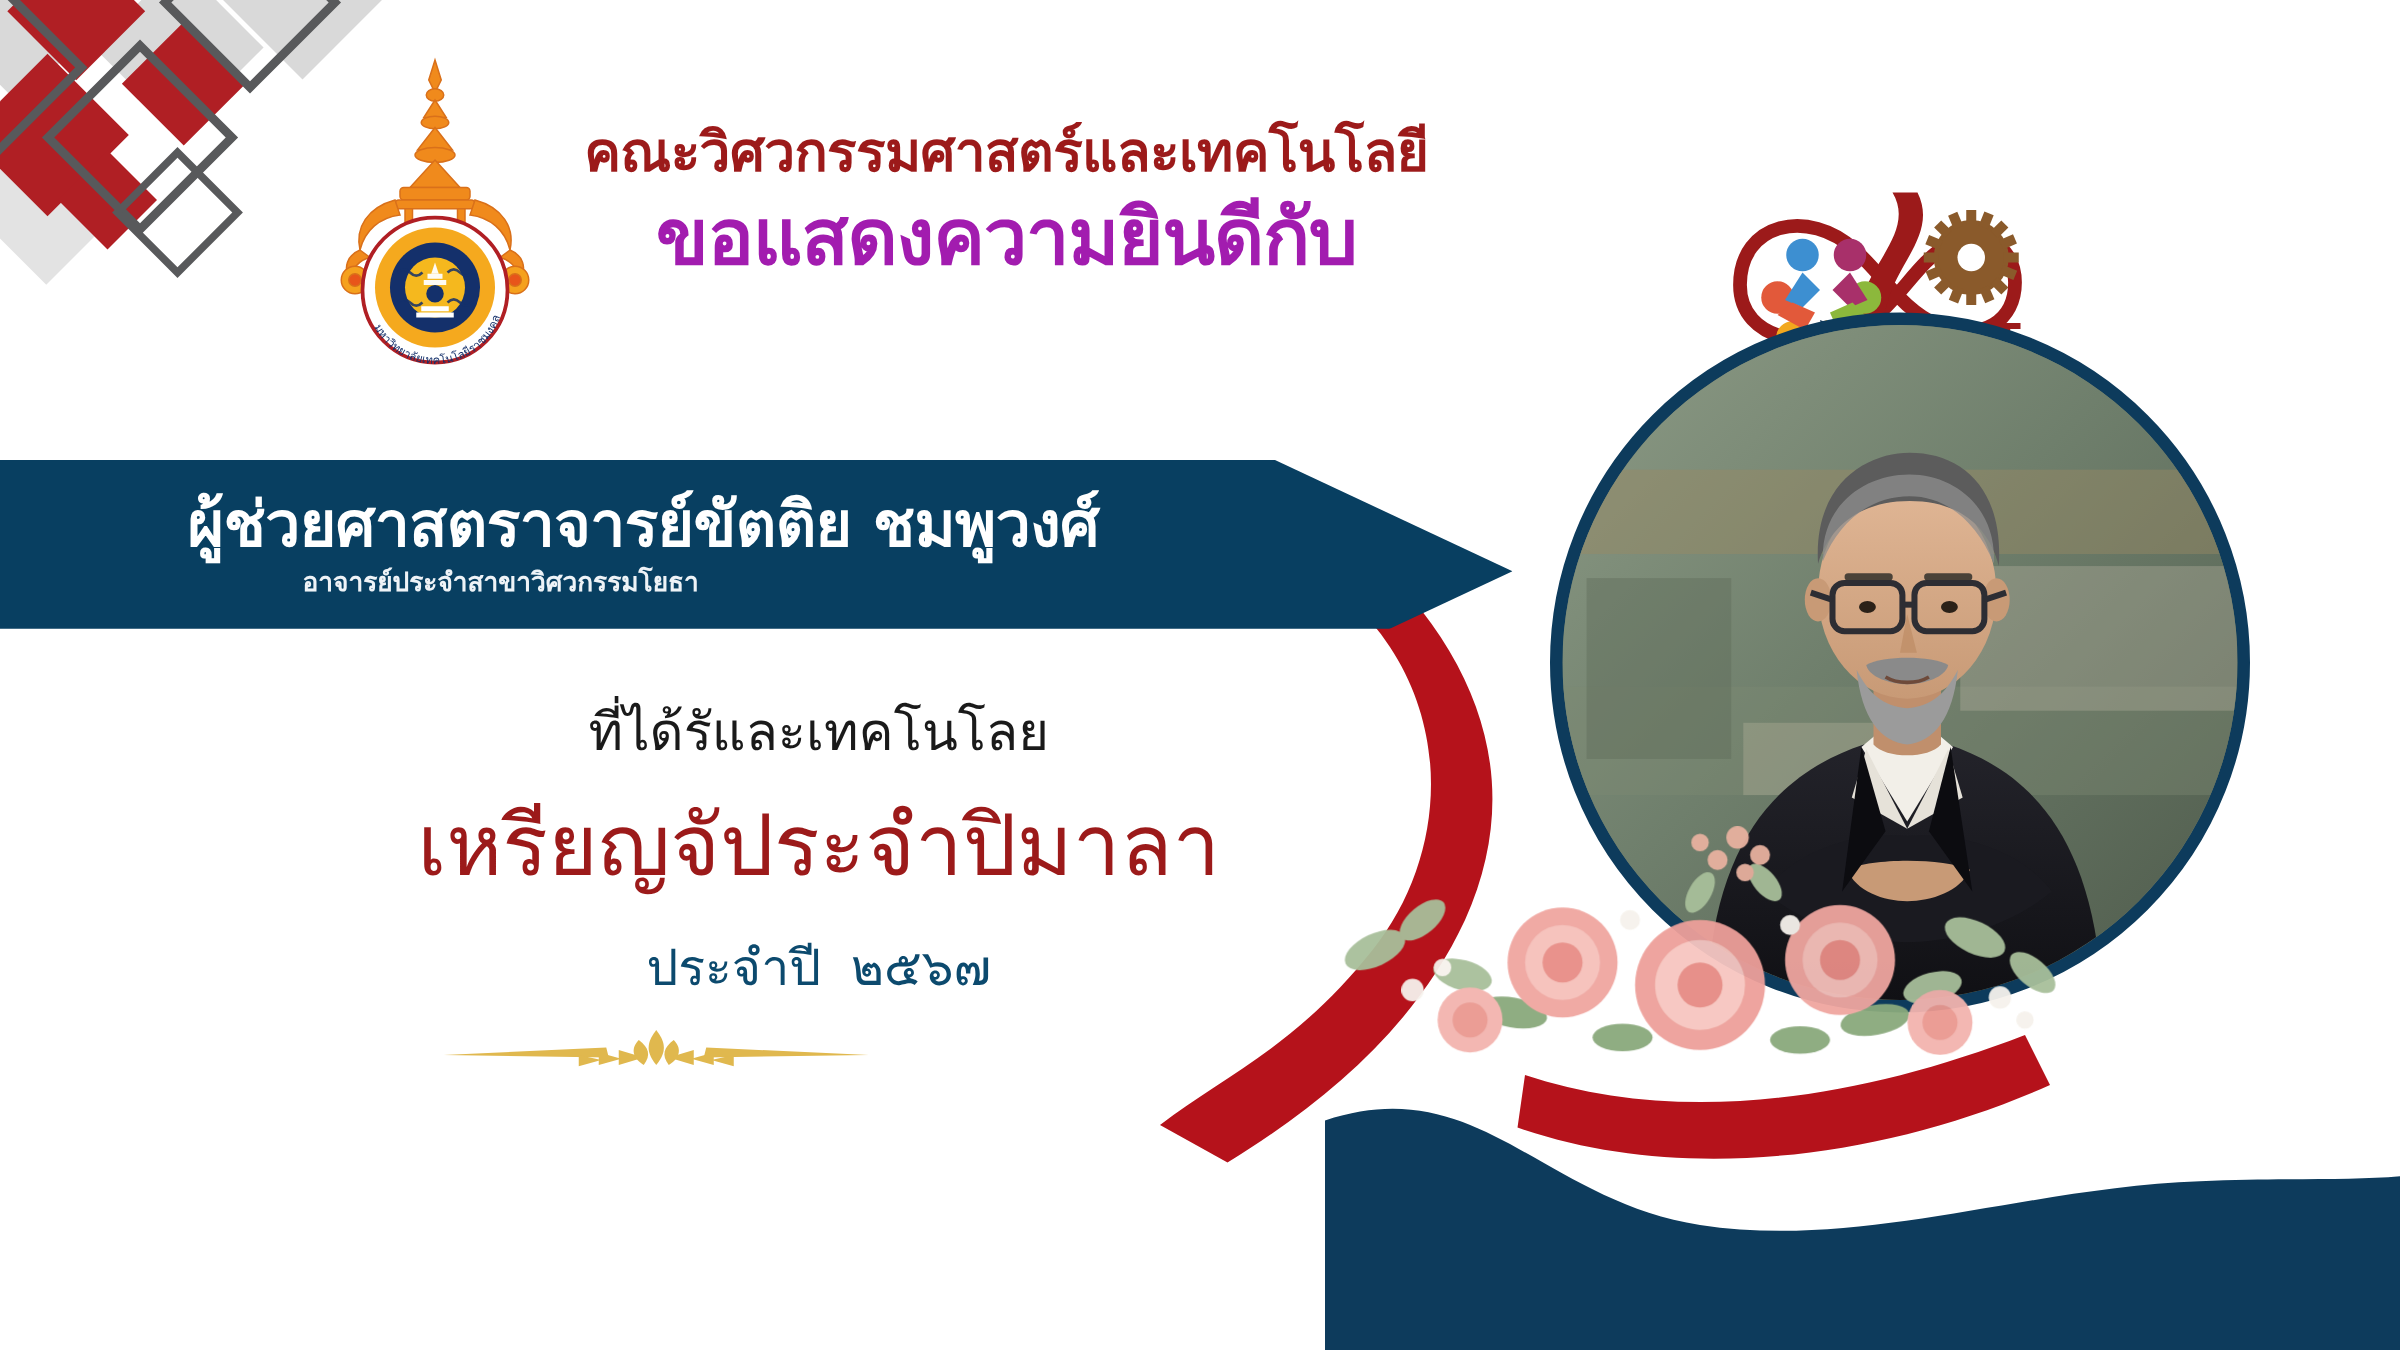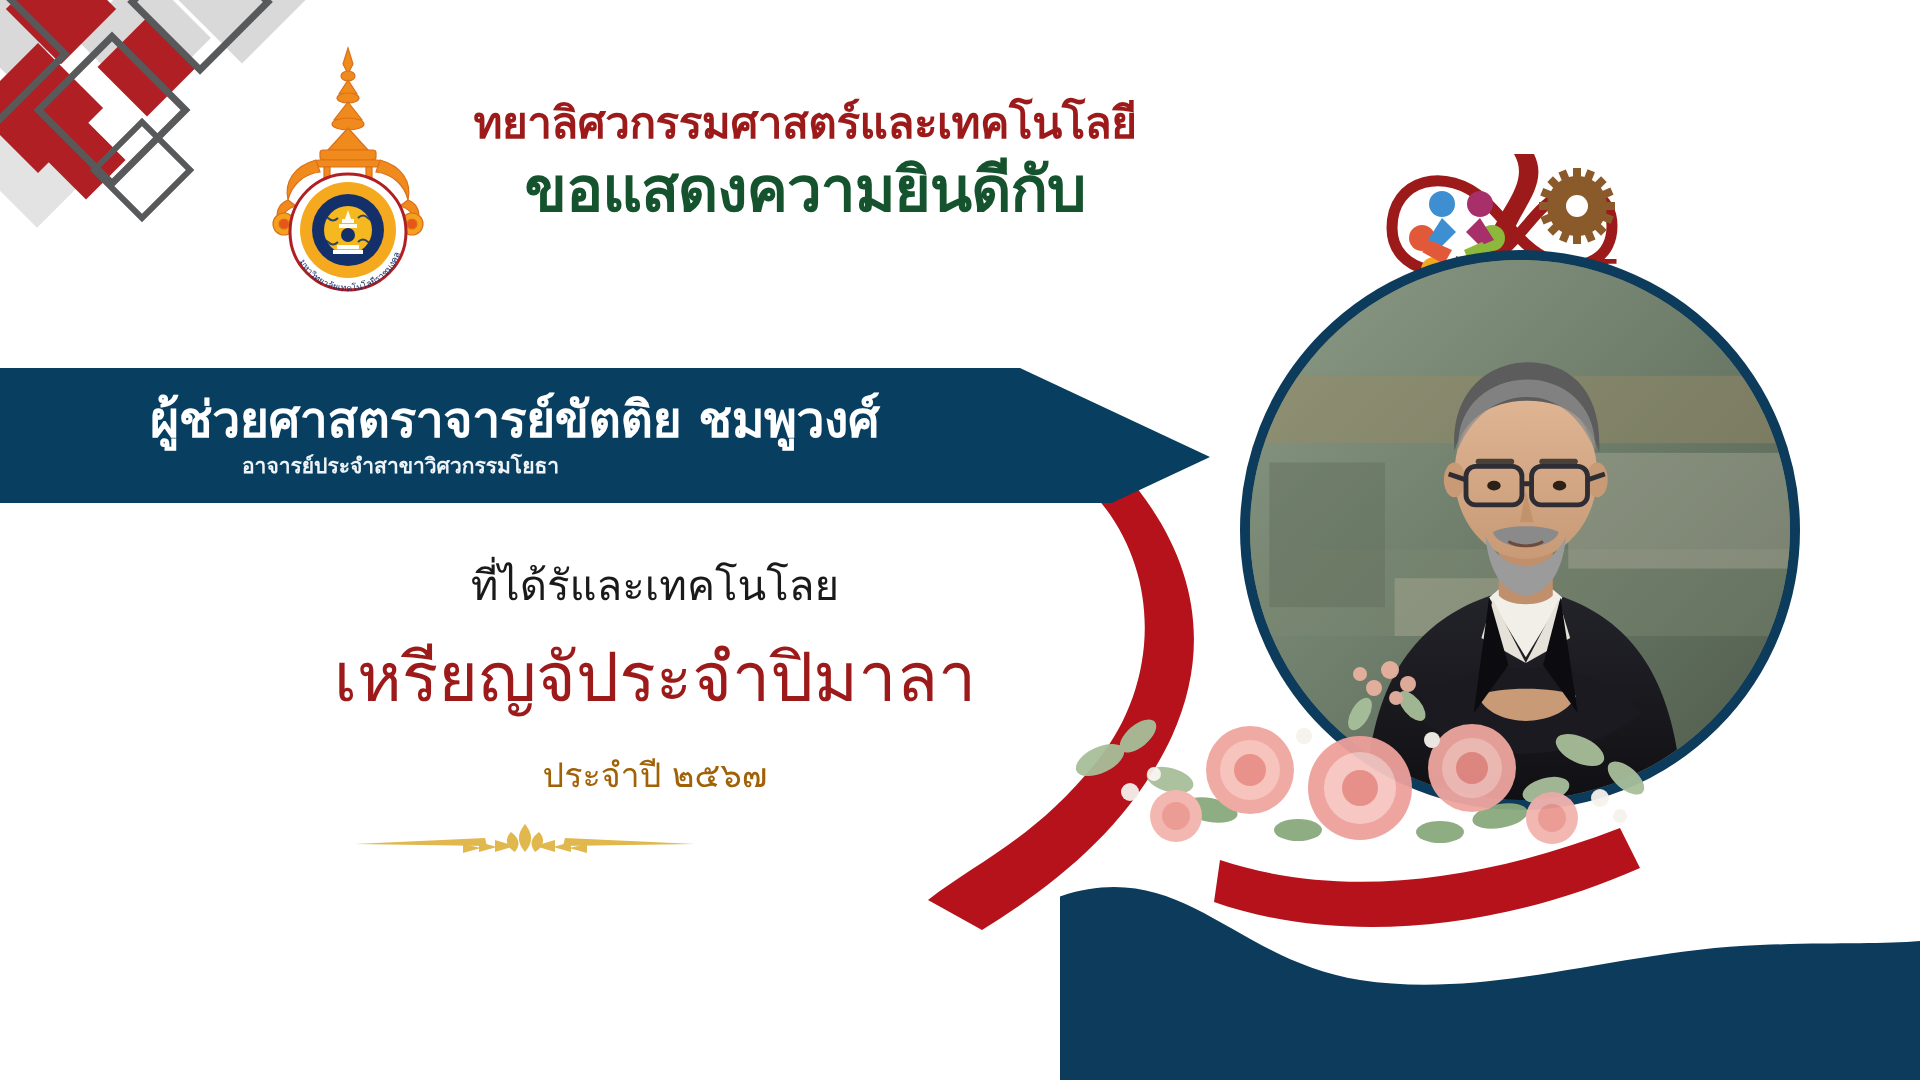--- a/index.html
+++ b/index.html
@@ -18,21 +18,21 @@
   
   .crest { position:absolute; left:258px; top:42px; width:180px; height:250px; }
 
   
   .head-wrap { position:absolute; left:455px; top:98px; width:700px; text-align:center; }
   .h-line1 {
     font-size:44px; font-weight:bold; color:#9c1a1a; letter-spacing:-0.5px;
     line-height:1.15; white-space:nowrap;
   }
   .h-line2 {
-    font-size:62px; font-weight:bold; color:#14532d; letter-spacing:-1px;
+    font-size:62px; font-weight:bold; color:#a21caf; letter-spacing:-1px;
     line-height:1.18; margin-top:4px; white-space:nowrap;
   }
 
   
   .fet { position:absolute; left:1372px; top:148px; width:260px; height:165px; }
   .fet-text {
     position:absolute; left:1545px; top:252px;
     font-size:34px; font-weight:bold; color:#9c1a1a; letter-spacing:1px;
   }
 
@@ -53,21 +53,21 @@
     margin-top:6px; padding-left:92px; white-space:nowrap;
   }
 
   
   .body-block { position:absolute; left:110px; top:560px; width:1090px; text-align:center; }
   .b-line1 { font-size:42px; color:#1a1a1a; line-height:1.25; white-space:nowrap; }
   .b-medal {
     font-size:68px; color:#9c1a1a; font-weight:500; line-height:1.25;
     margin-top:22px; white-space:nowrap;
   }
-  .b-year { font-size:34px; color:#a16207; line-height:1.25; margin-top:34px; white-space:nowrap; }
+  .b-year { font-size:40px; color:#0c4a6e; line-height:1.25; margin-top:34px; white-space:nowrap;font-family:Liberation Mono, monospace; }
 
   .ornament { position:absolute; left:355px; top:818px; width:340px; height:46px; }
 
   
   .right-art { position:absolute; left:1060px; top:0px; width:860px; height:1080px; }
   .portrait-ring {
     position:absolute; left:180px; top:250px; width:560px; height:560px;
     border-radius:50%; overflow:hidden; border:10px solid #0d3b5c;
     background:#6b7a6a;
   }
@@ -157,21 +157,21 @@
       </g>
 
       <path id="arcpath" d="M38 212 A55 55 0 0 0 142 212" fill="none"></path>
       <text font-size="9" fill="#14306b" font-family="DejaVu Sans, sans-serif">
         <textPath href="#arcpath" startOffset="6%">มหาวิทยาลัยเทคโนโลยีราชมงคลล้านนา</textPath>
       </text>
     </svg>
   </div>
 
   <div class="head-wrap">
-    <div class="h-line1">ทยาลิศวกรรมศาสตร์และเทคโนโลยี</div>
+    <div class="h-line1">คณะวิศวกรรมศาสตร์และเทคโนโลยี</div>
     <div class="h-line2">ขอแสดงความยินดีกับ</div>
   </div>
 
   <div class="fet">
     <svg width="260" height="165" viewBox="0 0 260 165">
 
       <path d="M20 80 C20 30 75 18 112 52 C135 73 150 100 178 112 C215 126 240 108 240 78 C240 46 210 34 186 48 C160 63 146 96 118 112 C80 134 20 126 20 80 Z" fill="none" stroke="#9c1a1a" stroke-width="11" stroke-linecap="round"></path>
 
       <path d="M150 12 C120 30 138 70 118 100 C100 128 70 140 52 150" fill="none" stroke="#9c1a1a" stroke-width="0"></path>
       <path d="M142 6 C160 36 124 62 116 96 C110 124 92 146 70 160 L92 160 C118 142 132 118 138 94 C146 62 178 38 162 6 Z" fill="#9c1a1a"></path>

